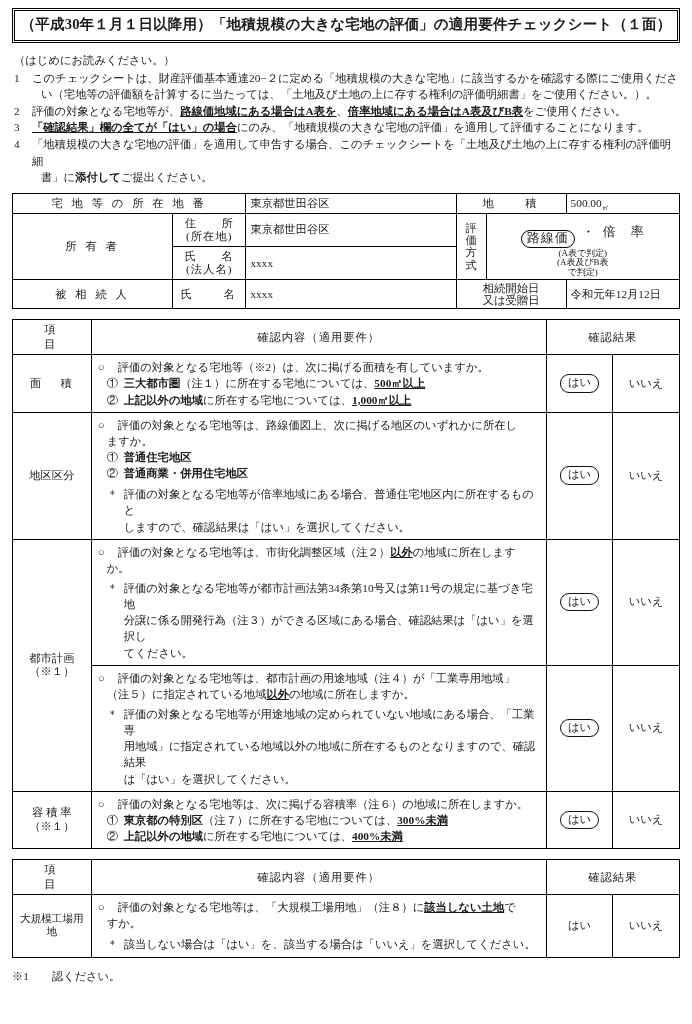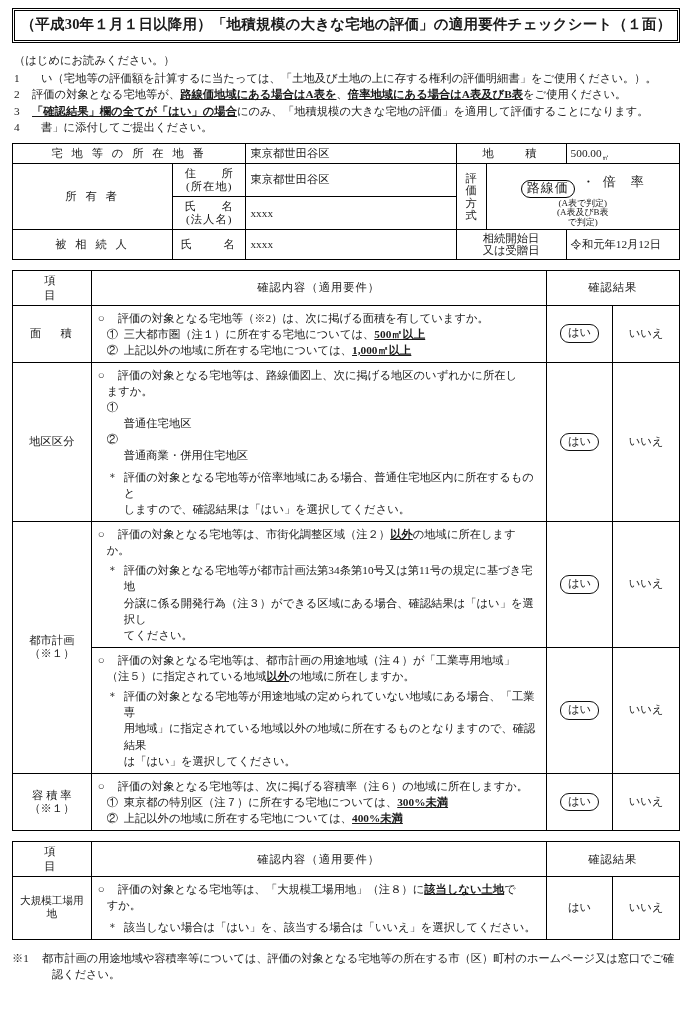--- a/index.html
+++ b/index.html
@@ -53,21 +53,21 @@
   }
   .intro-num {
     width: 20px;
     flex: 0 0 20px;
     text-align: left;
     padding-left: 2px;
     box-sizing: border-box;
   }
   .intro-body { flex: 1 1 auto; text-indent: 0; }
   .intro-body .l2 { padding-left: 9px; }
-  .bold { font-weight: normal; margin-top: 16px; }
+  .bold { font-weight: bold; }
   .ulb { text-decoration: underline; font-weight: bold; }
 
   
   table.grid {
     border-collapse: collapse;
     width: 100%;
     table-layout: fixed;
   }
   table.grid td, table.grid th {
     border: 1px solid #000;
@@ -220,20 +220,21 @@
   <div class="title-box">
     <div class="title-text">（平成30年１月１日以降用）「地積規模の大きな宅地の評価」の適用要件チェックシート（１面）</div>
   </div>
 
   <div class="intro">
     <div class="intro-head">（はじめにお読みください。）</div>
 
     <div class="intro-item">
       <div class="intro-num">1</div>
       <div class="intro-body">
+        <div>このチェックシートは、財産評価基本通達20−２に定める「地積規模の大きな宅地」に該当するかを確認する際にご使用くださ</div>
         <div class="l2">い（宅地等の評価額を計算するに当たっては、「土地及び土地の上に存する権利の評価明細書」をご使用ください。）。</div>
       </div>
     </div>
 
     <div class="intro-item">
       <div class="intro-num">2</div>
       <div class="intro-body">
         <div><span>評価の対象となる宅地等が、</span><span class="ulb">路線価地域にある場合はA表を</span><span>、</span><span class="ulb">倍率地域にある場合はA表及びB表</span><span>をご使用ください。</span></div>
       </div>
     </div>
@@ -241,20 +242,21 @@
     <div class="intro-item">
       <div class="intro-num">3</div>
       <div class="intro-body">
         <div><span class="ulb">「確認結果」欄の全てが「はい」の場合</span><span>にのみ、「地積規模の大きな宅地の評価」を適用して評価することになります。</span></div>
       </div>
     </div>
 
     <div class="intro-item">
       <div class="intro-num">4</div>
       <div class="intro-body">
+        <div>「地積規模の大きな宅地の評価」を適用して申告する場合、このチェックシートを「土地及び土地の上に存する権利の評価明細</div>
         <div class="l2"><span>書」に</span><span class="bold">添付して</span><span>ご提出ください。</span></div>
       </div>
     </div>
   </div>
 
   <table class="grid info-table">
     <colgroup>
       <col style="width:24%">
         <col style="width:11%">
         <col style="width:31.5%">
@@ -483,20 +485,19 @@
         <td class="ans ans-yes"><span class="plain-ans">はい</span></td>
         <td class="ans"><span class="plain-ans">いいえ</span></td>
       </tr>
     </tbody>
   </table>
 
   <div class="footnotes">
     <div class="fn-item">
       <div class="fn-mark">※1</div>
       <div class="fn-body">
-        <div>都市計画の用途地域や容積率等については、評価の対象となる宅地等の所在する市（区）町村のホームページ又は窓口でご確</div>
         <div class="cont">認ください。</div>
       </div>
     </div>
 
   </div>
 
 </div>
 
 </body></html>

